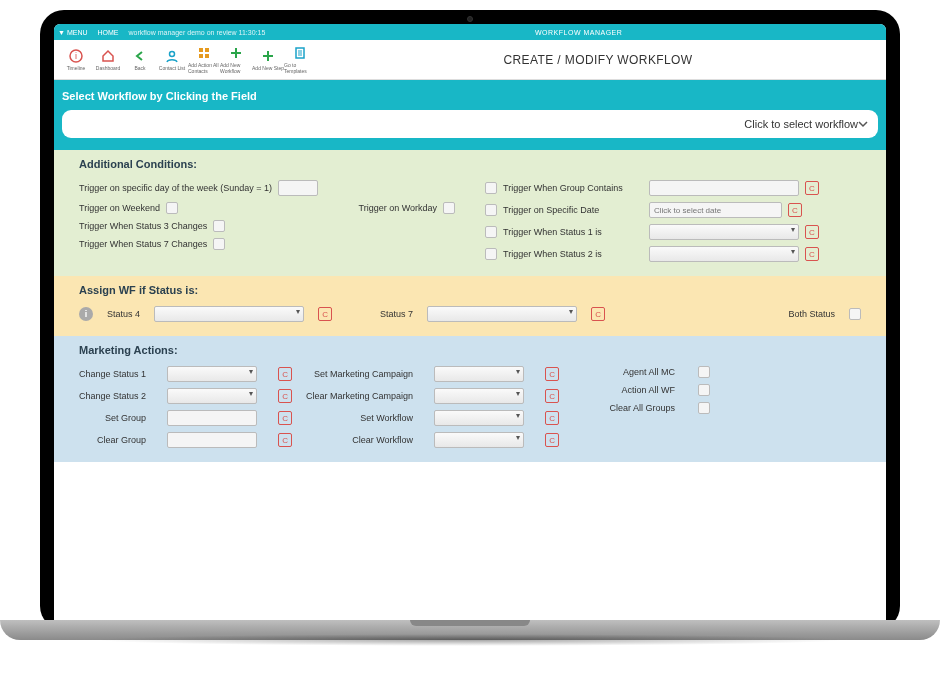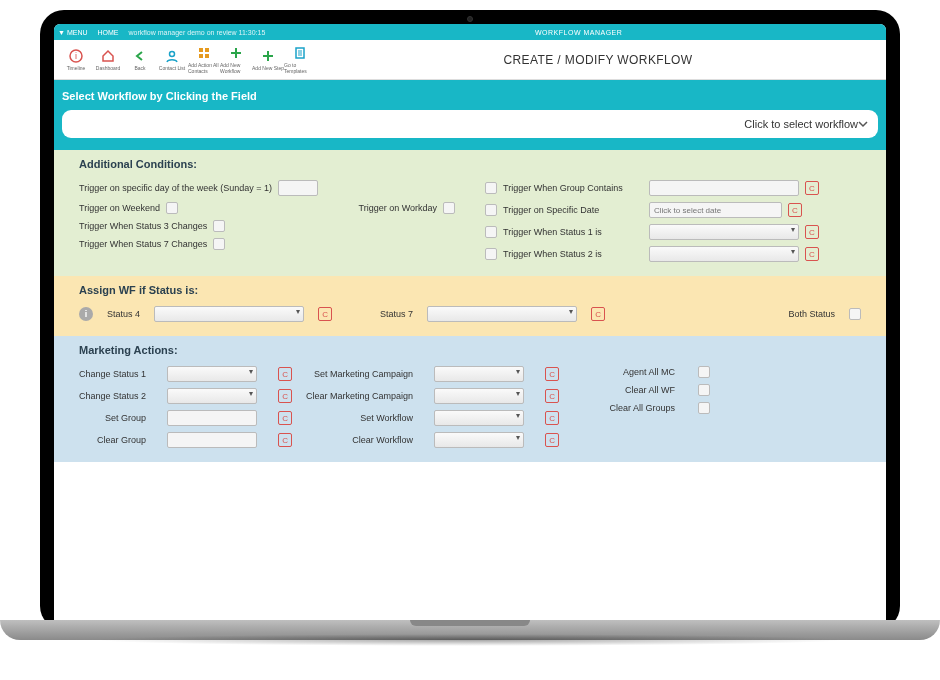--- a/index.html
+++ b/index.html
@@ -248,21 +248,21 @@
               <span class="sel-wrap"><select style="width:90px"></select></span>
               <span class="cbtn">C</span>
             </div>
           </div>
         <div id="act-col4">
             <div class="fr">
               <label>Agent All MC</label>
               <span class="chk"></span>
             </div>
             <div class="fr">
-              <label>Clear All WF</label>
+              <label>Action All WF</label>
               <span class="chk"></span>
             </div>
             <div class="fr">
               <label>Clear All Groups</label>
               <span class="chk"></span>
             </div>
           </div>
       </div>
     </div>
 

